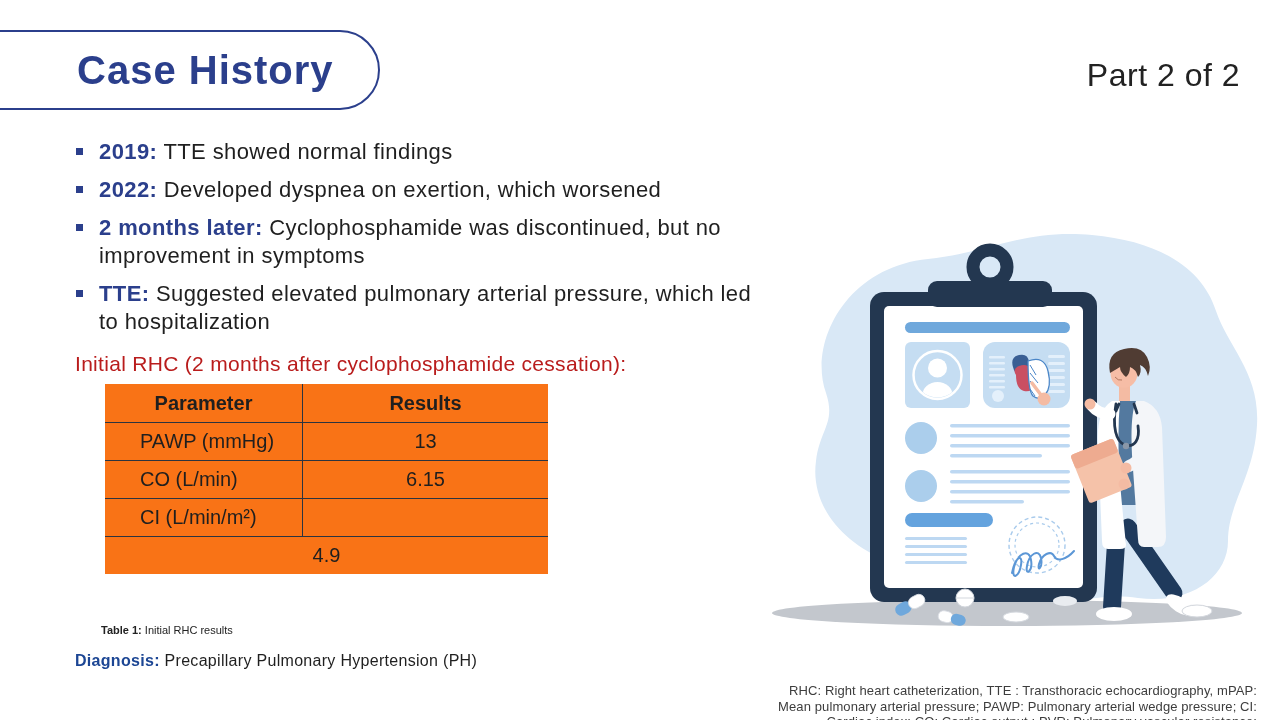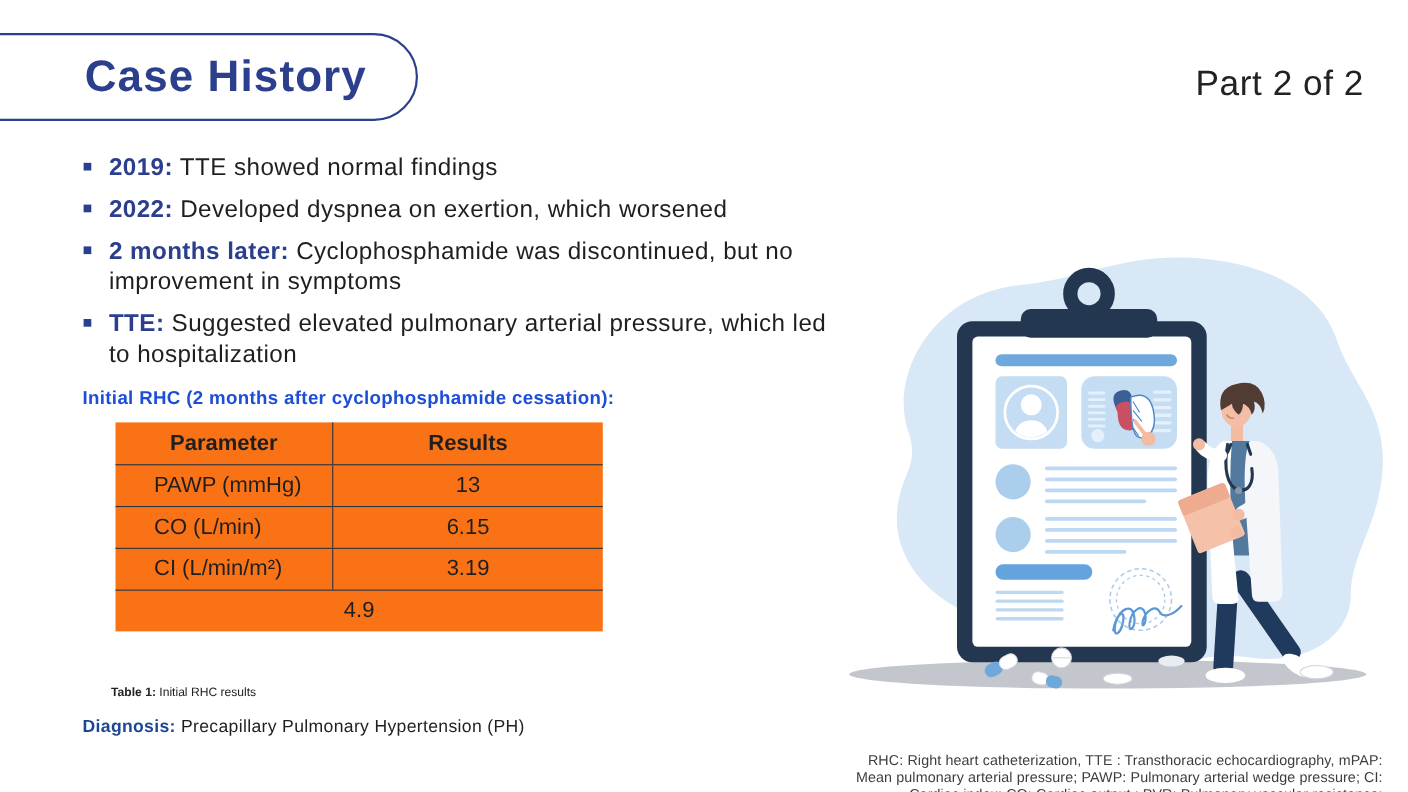--- a/index.html
+++ b/index.html
@@ -46,21 +46,21 @@
   }
   .bullet-text {
     font-size: 22px; line-height: 28px; letter-spacing: 0.4px;
     max-width: 655px; color: #1f1f1f;
   }
   .blue-bold { color: #2b3f8c; font-weight: bold; }
 
   
   .rhc-heading {
     position: absolute; left: 75px; top: 352px;
-    font-size: 17px; font-weight: bold; color: #1d4ed8;
+    font-size: 21px; font-weight: normal; color: #b91c1c;
     letter-spacing: 0.3px;
   }
 
   
   .rhc-table {
     position: absolute; left: 105px; top: 384px; width: 443px;
     background: #f97316;
     font-size: 20px;
   }
   .rhc-row { display: flex; height: 38px; border-bottom: 1.5px solid #2c3440; }
@@ -133,21 +133,20 @@
     <div class="rhc-row">
       <div class="cell param">PAWP (mmHg)</div>
       <div class="cell result">13</div>
     </div>
     <div class="rhc-row">
       <div class="cell param">CO (L/min)</div>
       <div class="cell result">6.15</div>
     </div>
     <div class="rhc-row">
       <div class="cell param">CI (L/min/m²)</div>
-      <div class="cell result">3.19</div>
     </div>
     <div class="rhc-row last">
       <div class="cell result">4.9</div>
     </div>
   </div>
 
   <div class="table-caption">
     <b>Table 1:</b><span> Initial RHC results</span>
   </div>
 

